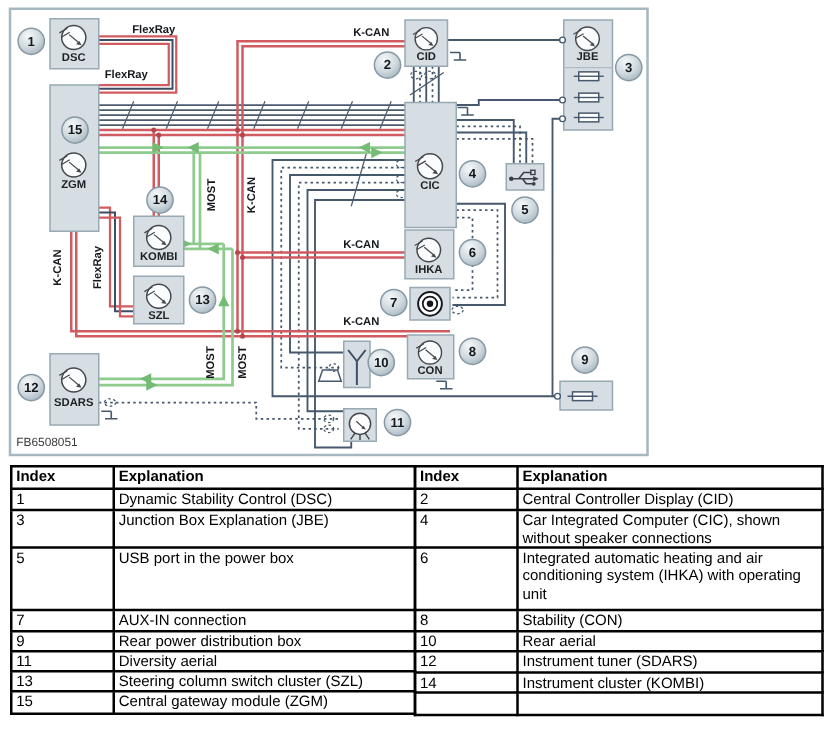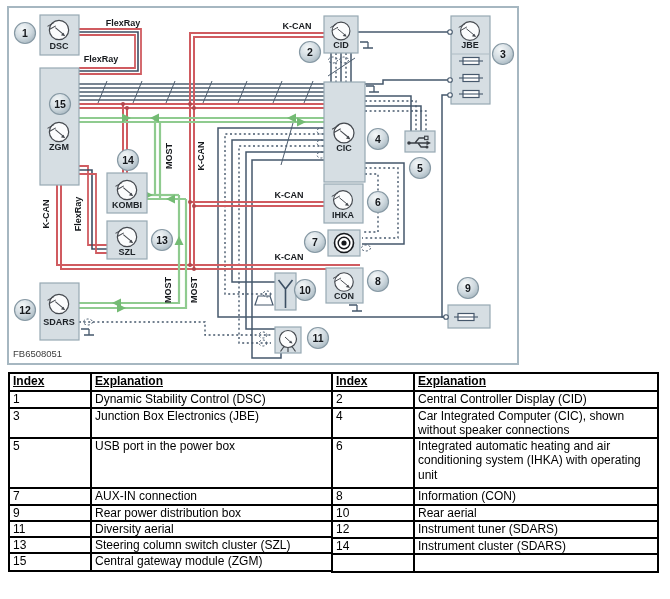--- a/index.html
+++ b/index.html
@@ -26,21 +26,21 @@
   .num-txt{font:bold 10.5px "Liberation Sans",sans-serif;fill:#15181c;text-anchor:middle;}
   .node-lbl{font:bold 9px "Liberation Sans",sans-serif;fill:#1c2126;text-anchor:middle;}
   .bus-lbl{font:bold 9px "Liberation Sans",sans-serif;fill:#15181c;text-anchor:middle;}
   .fig-code{font:9.5px "Liberation Sans",sans-serif;fill:#3c3c3c;}
 
   
   .legend{position:absolute;left:8px;top:372px;display:flex;align-items:flex-start;}
   table.lg{border-collapse:collapse;table-layout:fixed;}
   table.lg.right{margin-left:-2px;}
   table.lg th,table.lg td{border:2px solid #000;font-size:12px;line-height:1.18;padding:0 3px;vertical-align:top;text-align:left;overflow:hidden;}
-  table.lg th{font-weight:bold;text-decoration:underline;height:16px;margin-left:28px;}
+  table.lg th{font-weight:bold;height:16px;margin-left:28px;}
   table.lg col.c-idx{width:82px;}
   table.lg.left col.c-exp{width:241px;}
   table.lg.right col.c-exp{width:244px;}
   table.lg tbody tr:nth-of-type(1){height:17px;}
   table.lg tbody tr:nth-of-type(2){height:30px;}
   table.lg tbody tr:nth-of-type(3){height:50px;}
   table.lg tbody tr:nth-of-type(4){height:17px;}
   table.lg tbody tr:nth-of-type(5){height:16px;}
   table.lg tbody tr:nth-of-type(6){height:16px;}
   table.lg tbody tr:nth-of-type(7){height:16px;}
@@ -399,21 +399,21 @@
     </thead>
     <tbody>
 
         <tr>
           <td>1</td>
           <td>Dynamic Stability Control (DSC)</td>
         </tr>
 
         <tr>
           <td>3</td>
-          <td>Junction Box Electronics (JBE)</td>
+          <td>Junction Box Explanation (JBE)</td>
         </tr>
 
         <tr>
           <td>5</td>
           <td>USB port in the power box</td>
         </tr>
 
         <tr>
           <td>7</td>
           <td>AUX-IN connection</td>
@@ -464,36 +464,36 @@
           <td>Car Integrated Computer (CIC), shown without speaker connections</td>
         </tr>
 
         <tr>
           <td>6</td>
           <td>Integrated automatic heating and air conditioning system (IHKA) with operating unit</td>
         </tr>
 
         <tr>
           <td>8</td>
-          <td>Information (CON)</td>
+          <td>Stability (CON)</td>
         </tr>
 
         <tr>
           <td>10</td>
           <td>Rear aerial</td>
         </tr>
 
         <tr>
           <td>12</td>
           <td>Instrument tuner (SDARS)</td>
         </tr>
 
         <tr>
           <td>14</td>
-          <td>Instrument cluster (SDARS)</td>
+          <td>Instrument cluster (KOMBI)</td>
         </tr>
 
         <tr>
           <td></td>
           <td></td>
         </tr>
       </tbody>
   </table>
 </div>
 

